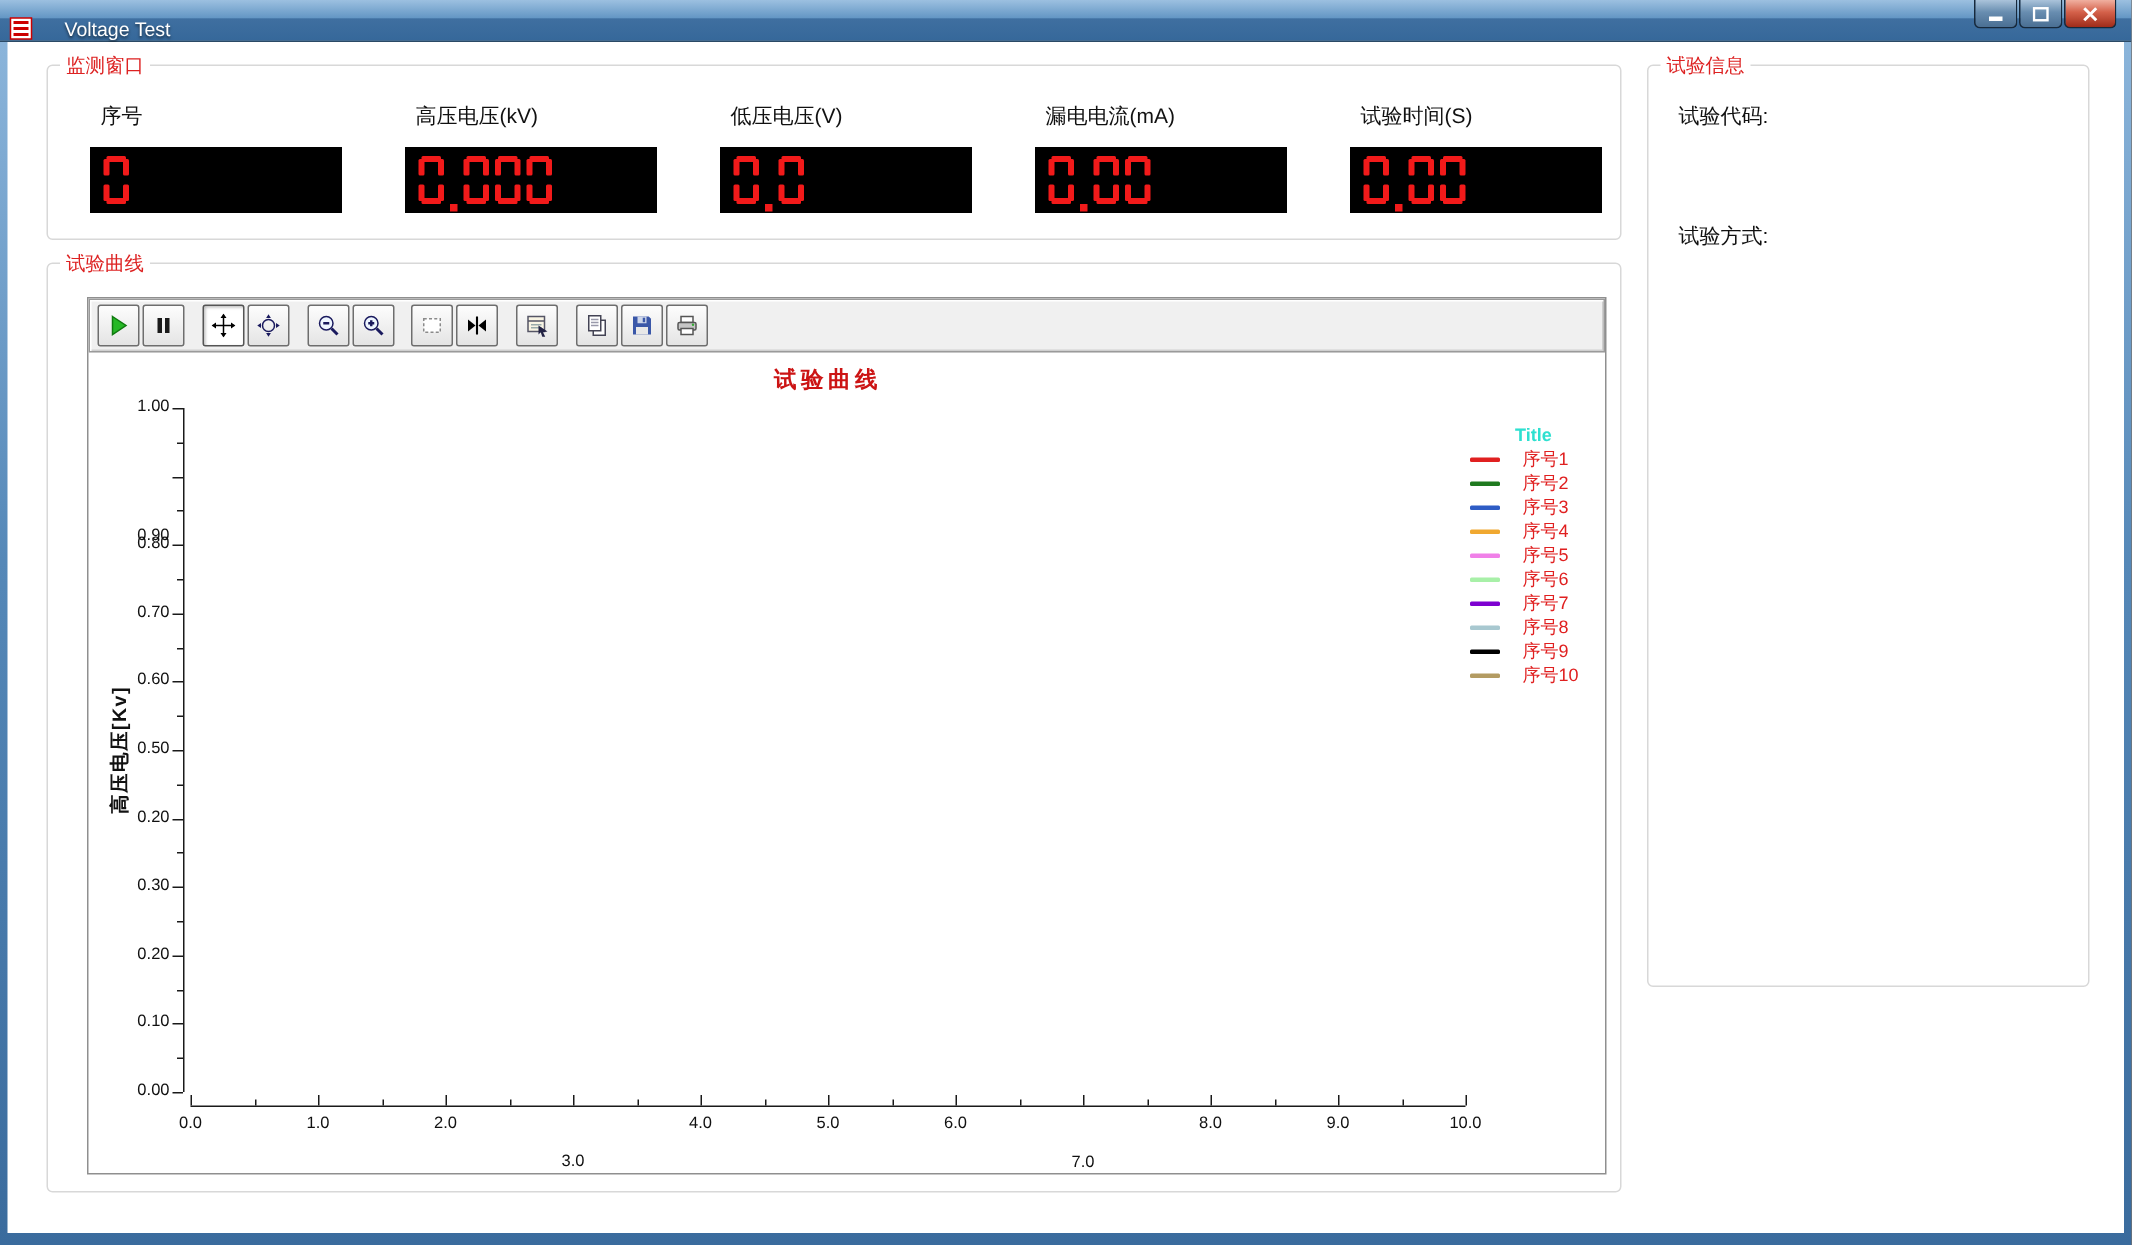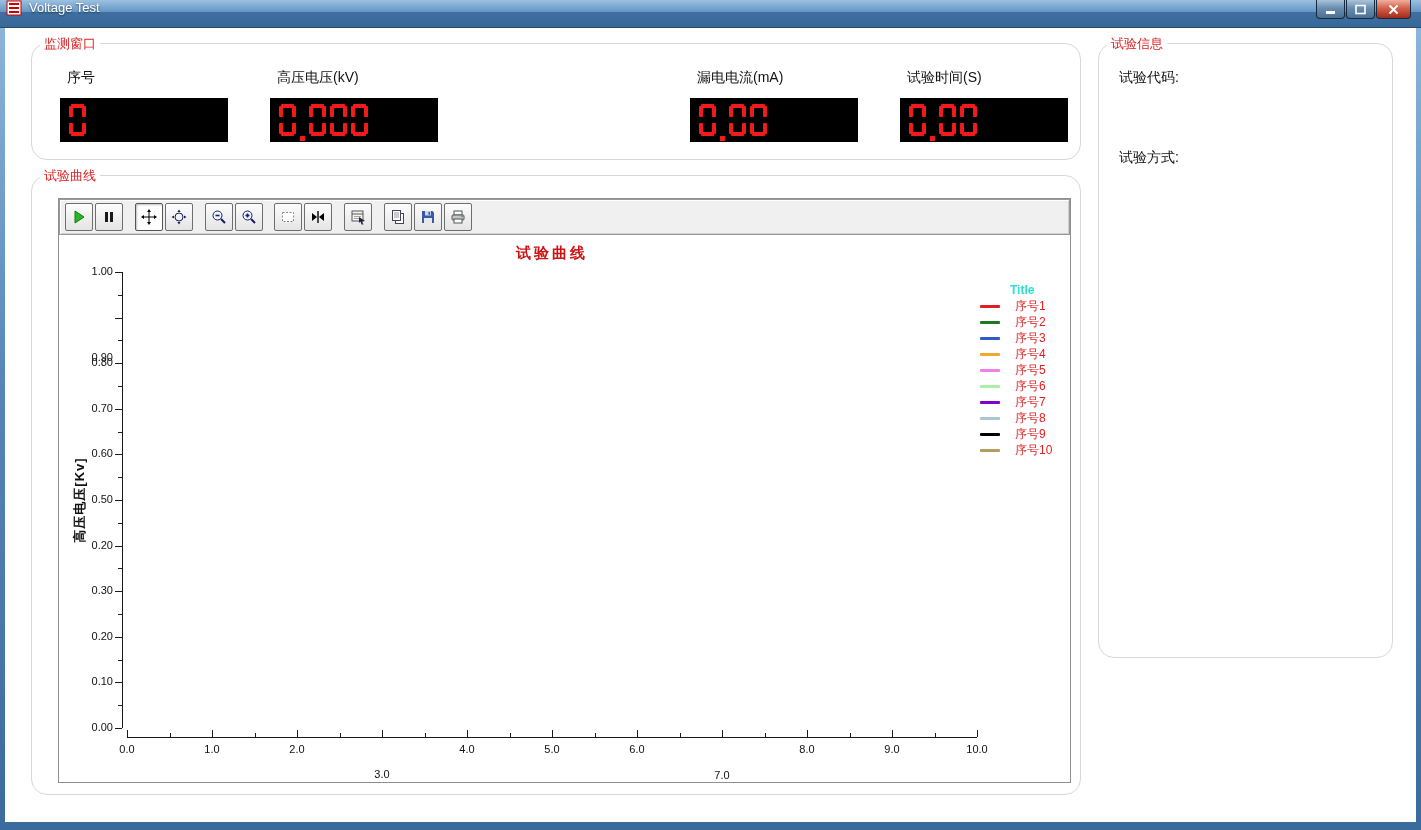--- a/index.html
+++ b/index.html
@@ -2,31 +2,31 @@
 <html><head>
 <meta charset="utf-8">
 <style>
   * { margin:0; padding:0; box-sizing:border-box; }
   html,body { font-family:"Liberation Sans", sans-serif; background:#444; }
   .win { position:relative; width:1421px; height:830px;
          background:linear-gradient(180deg,#8fb8dd 0%,#5588b8 45%,#3a6b9d 100%); overflow:hidden; }
   
   .titlebar { position:absolute; left:0; top:0; right:0; height:28px;
               background:linear-gradient(180deg,#9cc0e0 0%,#6396c4 45%,#3f6fa0 46%,#36689a 100%);
-              border-bottom:1px solid #2b4a66; display:flex; align-items:flex-start; }
+              border-bottom:1px solid #2b4a66; display:flex; align-items:flex-end;gap:14px; }
   .app-icon { margin-left:6px; width:16px; height:16px; flex:none; }
   .title-text { color:#fff; font-size:13px; margin-left:7px; text-shadow:0 1px 2px rgba(0,0,0,.6); }
   .caption-btns { position:absolute; right:10px; top:0; display:flex; }
   .cap-btn { height:19px; border:1px solid #17293c; border-top:none; border-radius:0 0 4px 4px;
              display:flex; align-items:center; justify-content:center; cursor:pointer; margin-left:1px; }
   .cap-btn.min,.cap-btn.max { width:29px; background:linear-gradient(180deg,#aac3da,#688db0 45%,#4a6f93); }
   .cap-btn.close { width:35px; background:linear-gradient(180deg,#f0b0a0,#d4614a 45%,#a02c1a); }
   
   .client { position:absolute; left:5px; top:28px; width:1411px; height:794px; background:#ffffff; }
-  .groupbox { position:absolute; border:1px solid #d8d8d8; border-radius:16px;padding-left:40px; }
+  .groupbox { position:absolute; border:1px solid #d8d8d8; border-radius:4px;padding-left:40px; }
   .gb-title { position:absolute; top:-9px; left:8px; background:#fff; padding:0 4px;
               color:#dd2222; font-size:13px; }
   
   .display-group { position:absolute; top:25px; width:168px; }
   .disp-label { font-size:14px; color:#111; margin-left:7px; height:16px; }
   .led-box { margin-top:13px; background:#000; width:168px; height:44px;
              display:flex; align-items:flex-start; padding:6px 0 0 9px; }
   .led-digit { position:relative; width:17px; height:32px; margin-right:4px; flex:none; }
   .seg { position:absolute; display:block; font-style:normal; border-radius:1px; background:transparent; }
   .seg.on { background:#f21a1a; }
@@ -150,20 +150,44 @@
             </span>
             <span class="led-digit">
               <i class="seg seg-a on"></i>
               <i class="seg seg-b on"></i>
               <i class="seg seg-c on"></i>
               <i class="seg seg-d on"></i>
               <i class="seg seg-e on"></i>
               <i class="seg seg-f on"></i>
               <i class="seg seg-g"></i>
             </span>
+            <span class="led-digit">
+              <i class="seg seg-a on"></i>
+              <i class="seg seg-b on"></i>
+              <i class="seg seg-c on"></i>
+              <i class="seg seg-d on"></i>
+              <i class="seg seg-e on"></i>
+              <i class="seg seg-f on"></i>
+              <i class="seg seg-g"></i>
+            </span>
+          </div>
+      </div>
+      <div class="display-group" style="left:448px">
+        <div class="disp-label">低压电压(V)</div>
+        <div class="led-box">
+            <span class="led-digit">
+              <i class="seg seg-a on"></i>
+              <i class="seg seg-b on"></i>
+              <i class="seg seg-c on"></i>
+              <i class="seg seg-d on"></i>
+              <i class="seg seg-e on"></i>
+              <i class="seg seg-f on"></i>
+              <i class="seg seg-g"></i>
+            </span>
+            <span class="led-dot"></span>
             <span class="led-digit">
               <i class="seg seg-a on"></i>
               <i class="seg seg-b on"></i>
               <i class="seg seg-c on"></i>
               <i class="seg seg-d on"></i>
               <i class="seg seg-e on"></i>
               <i class="seg seg-f on"></i>
               <i class="seg seg-g"></i>
             </span>
           </div>

